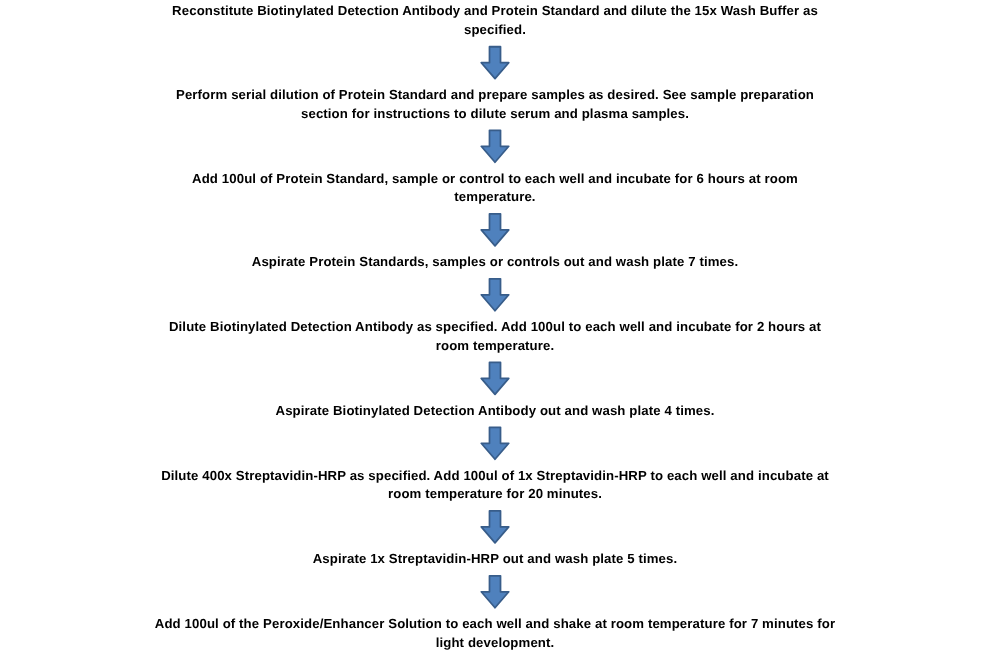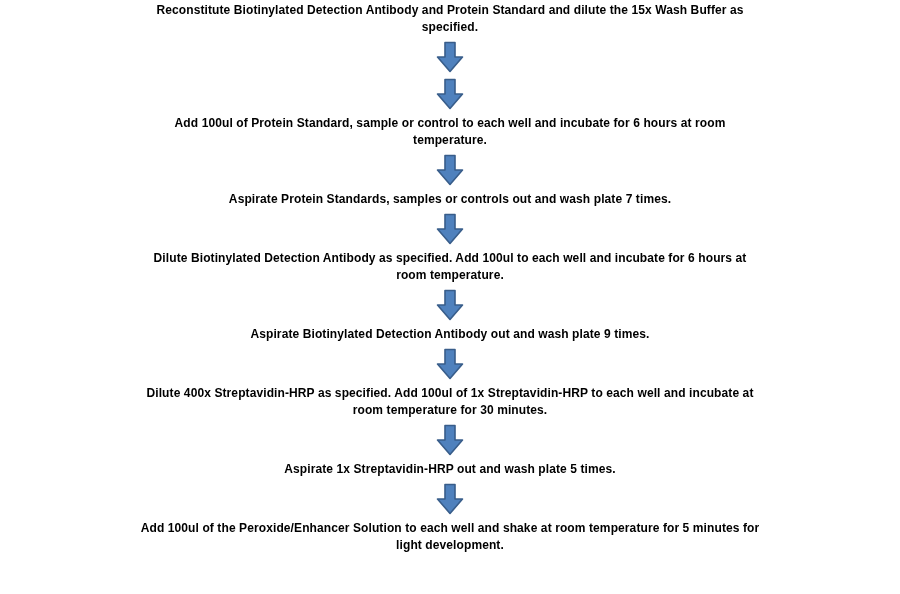--- a/index.html
+++ b/index.html
@@ -44,20 +44,21 @@
 <div class="flowchart">
 
   <div class="step-text">Reconstitute Biotinylated Detection Antibody and Protein Standard and dilute the 15x Wash Buffer as specified.</div>
 
   <div class="arrow-wrap">
     <svg width="28" height="32" viewBox="0 0 28 32">
       <path d="M9 1.5 L19 1.5 L19 16 L26.5 16 L14 30.5 L1.5 16 L9 16 Z" fill="#4f81bd" stroke="#385d8a" stroke-width="1.6" stroke-linejoin="round"></path>
     </svg>
   </div>
 
+  <div class="step-text">Perform serial dilution of Protein Standard and prepare samples as desired. See sample preparation section for instructions to dilute serum and plasma samples.</div>
 
   <div class="arrow-wrap">
     <svg width="28" height="32" viewBox="0 0 28 32">
       <path d="M9 1.5 L19 1.5 L19 16 L26.5 16 L14 30.5 L1.5 16 L9 16 Z" fill="#4f81bd" stroke="#385d8a" stroke-width="1.6" stroke-linejoin="round"></path>
     </svg>
   </div>
 
   <div class="step-text">Add 100ul of Protein Standard, sample or control to each well and incubate for 6 hours at room temperature.</div>
 
   <div class="arrow-wrap">
@@ -67,47 +68,47 @@
   </div>
 
   <div class="step-text">Aspirate Protein Standards, samples or controls out and wash plate 7 times.</div>
 
   <div class="arrow-wrap">
     <svg width="28" height="32" viewBox="0 0 28 32">
       <path d="M9 1.5 L19 1.5 L19 16 L26.5 16 L14 30.5 L1.5 16 L9 16 Z" fill="#4f81bd" stroke="#385d8a" stroke-width="1.6" stroke-linejoin="round"></path>
     </svg>
   </div>
 
-  <div class="step-text">Dilute Biotinylated Detection Antibody as specified. Add 100ul to each well and incubate for 6 hours at room temperature.</div>
+  <div class="step-text">Dilute Biotinylated Detection Antibody as specified. Add 100ul to each well and incubate for 2 hours at room temperature.</div>
 
   <div class="arrow-wrap">
     <svg width="28" height="32" viewBox="0 0 28 32">
       <path d="M9 1.5 L19 1.5 L19 16 L26.5 16 L14 30.5 L1.5 16 L9 16 Z" fill="#4f81bd" stroke="#385d8a" stroke-width="1.6" stroke-linejoin="round"></path>
     </svg>
   </div>
 
-  <div class="step-text">Aspirate Biotinylated Detection Antibody out and wash plate 9 times.</div>
+  <div class="step-text">Aspirate Biotinylated Detection Antibody out and wash plate 4 times.</div>
 
   <div class="arrow-wrap">
     <svg width="28" height="32" viewBox="0 0 28 32">
       <path d="M9 1.5 L19 1.5 L19 16 L26.5 16 L14 30.5 L1.5 16 L9 16 Z" fill="#4f81bd" stroke="#385d8a" stroke-width="1.6" stroke-linejoin="round"></path>
     </svg>
   </div>
 
-  <div class="step-text">Dilute 400x Streptavidin-HRP as specified. Add 100ul of 1x Streptavidin-HRP to each well and incubate at room temperature for 30 minutes.</div>
+  <div class="step-text">Dilute 400x Streptavidin-HRP as specified. Add 100ul of 1x Streptavidin-HRP to each well and incubate at room temperature for 20 minutes.</div>
 
   <div class="arrow-wrap">
     <svg width="28" height="32" viewBox="0 0 28 32">
       <path d="M9 1.5 L19 1.5 L19 16 L26.5 16 L14 30.5 L1.5 16 L9 16 Z" fill="#4f81bd" stroke="#385d8a" stroke-width="1.6" stroke-linejoin="round"></path>
     </svg>
   </div>
 
   <div class="step-text">Aspirate 1x Streptavidin-HRP out and wash plate 5 times.</div>
 
   <div class="arrow-wrap">
     <svg width="28" height="32" viewBox="0 0 28 32">
       <path d="M9 1.5 L19 1.5 L19 16 L26.5 16 L14 30.5 L1.5 16 L9 16 Z" fill="#4f81bd" stroke="#385d8a" stroke-width="1.6" stroke-linejoin="round"></path>
     </svg>
   </div>
 
-  <div class="step-text">Add 100ul of the Peroxide/Enhancer Solution to each well and shake at room temperature for 5 minutes for light development.</div>
+  <div class="step-text">Add 100ul of the Peroxide/Enhancer Solution to each well and shake at room temperature for 7 minutes for light development.</div>
 
 </div>
 
 </body></html>

